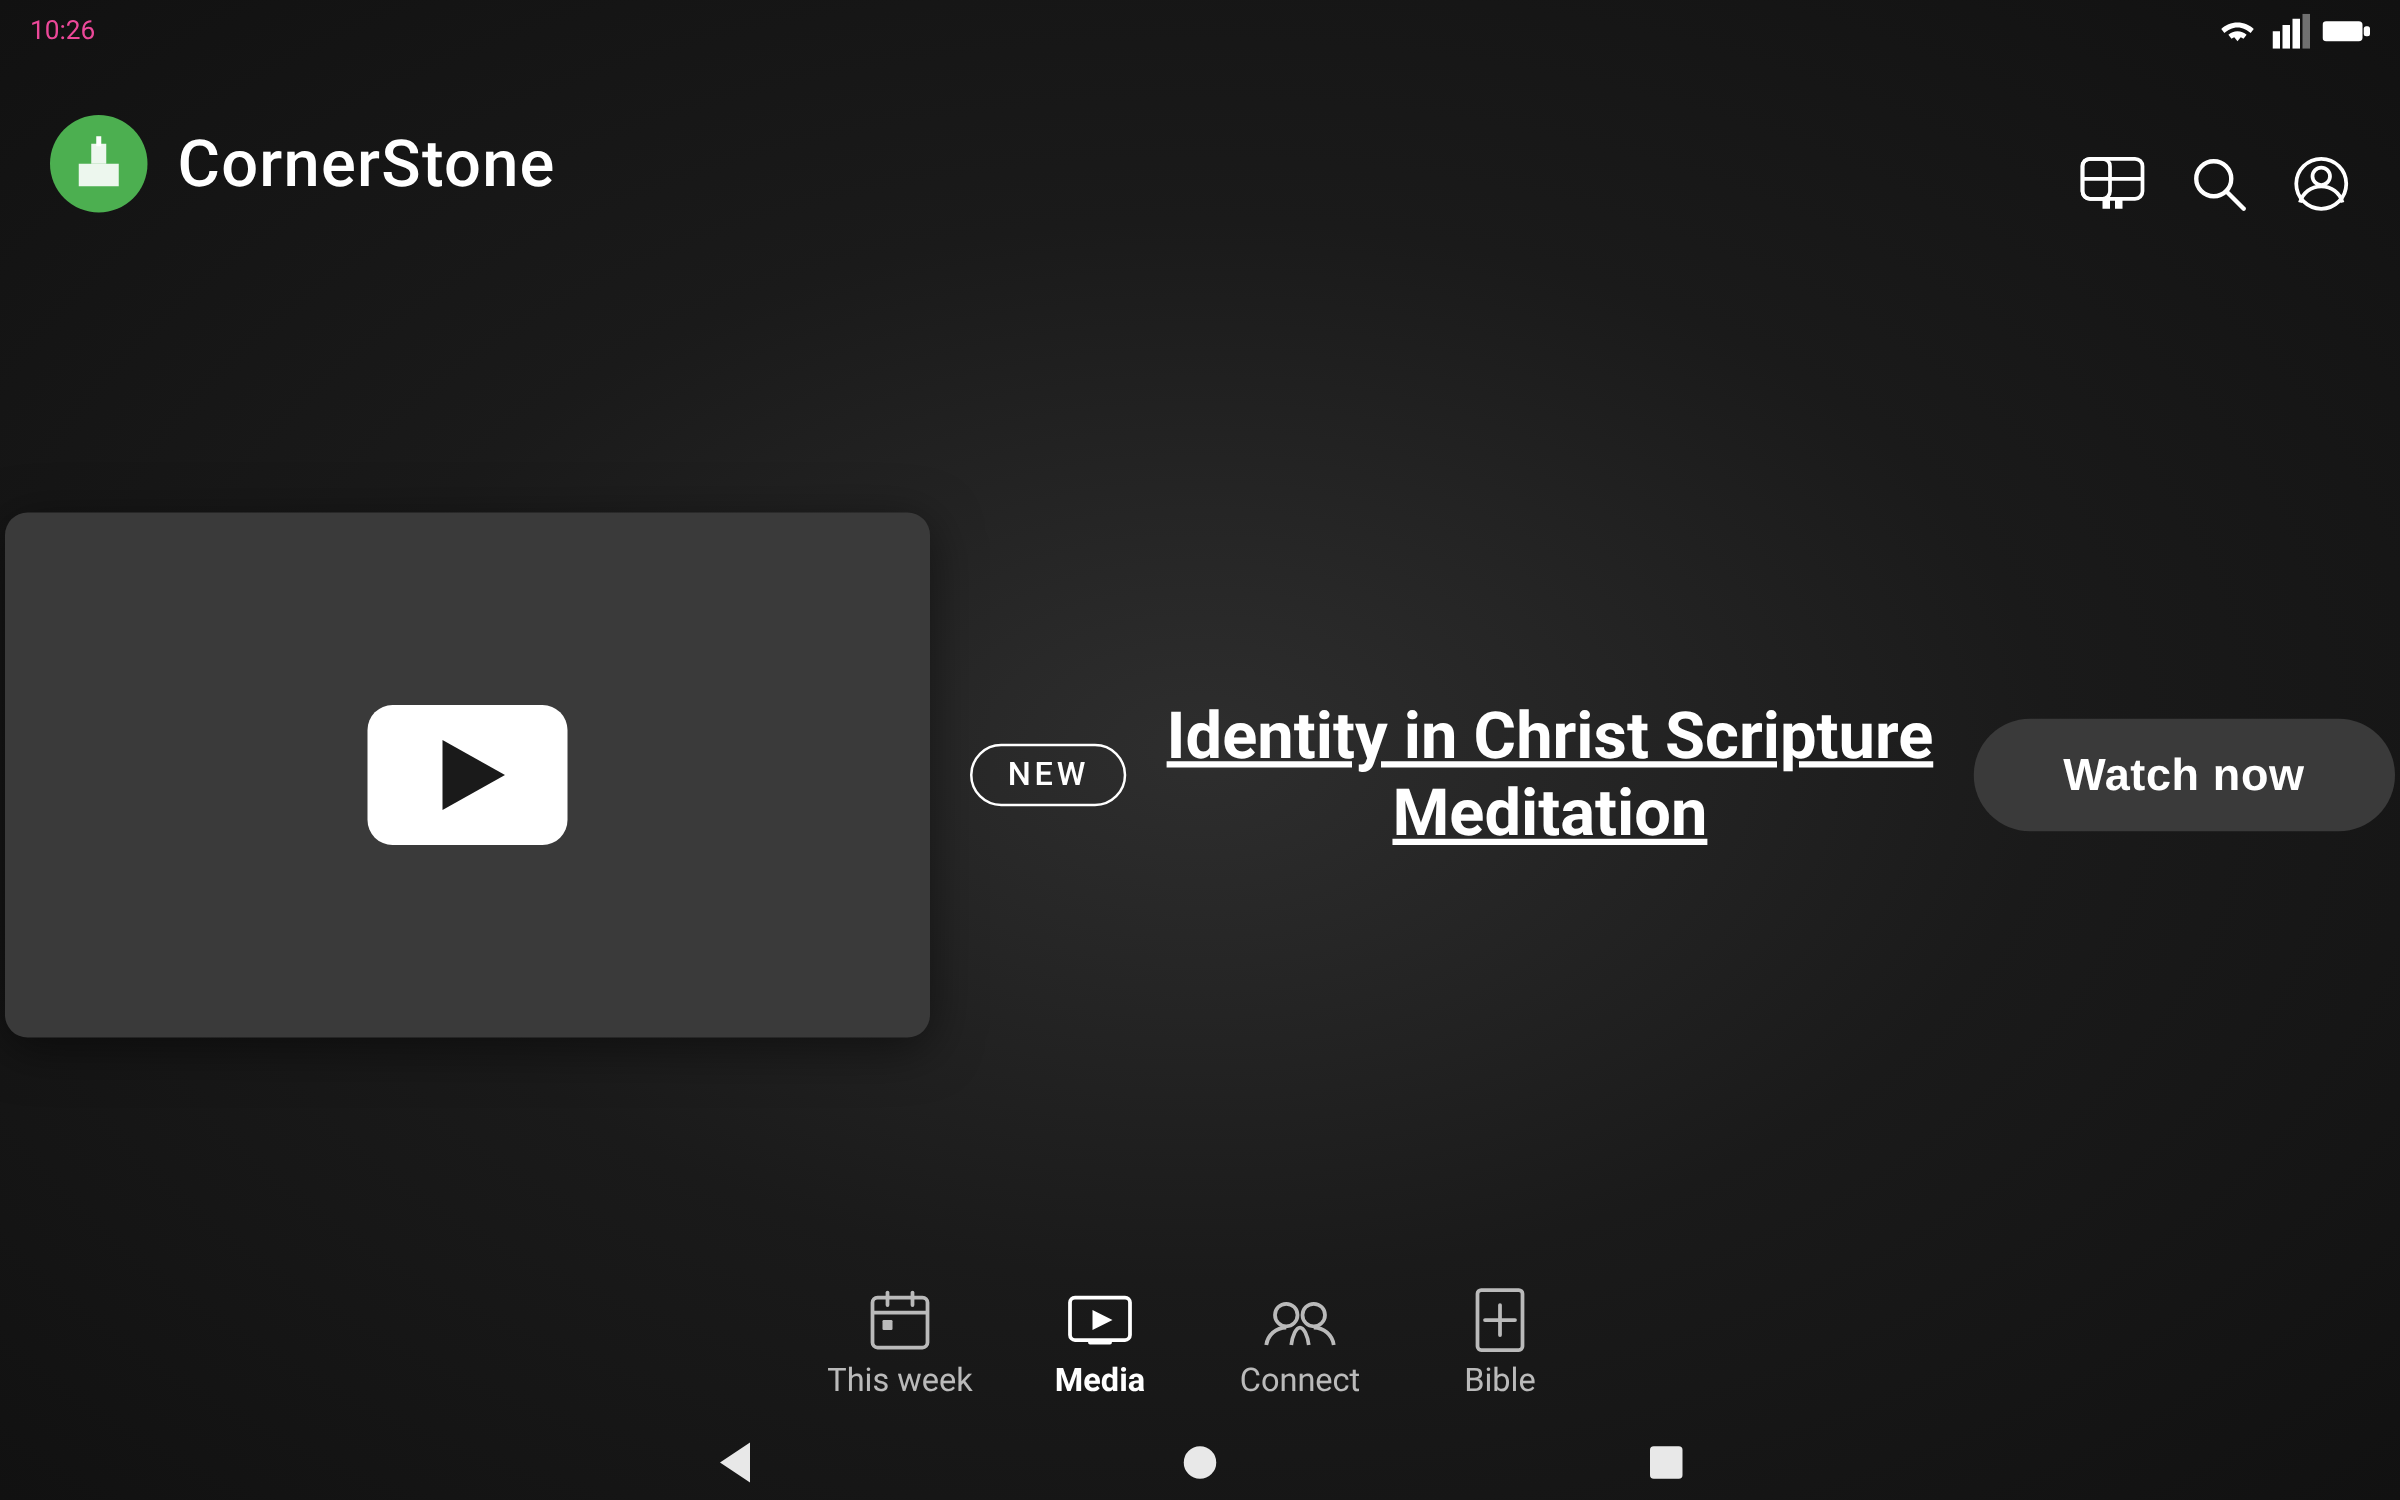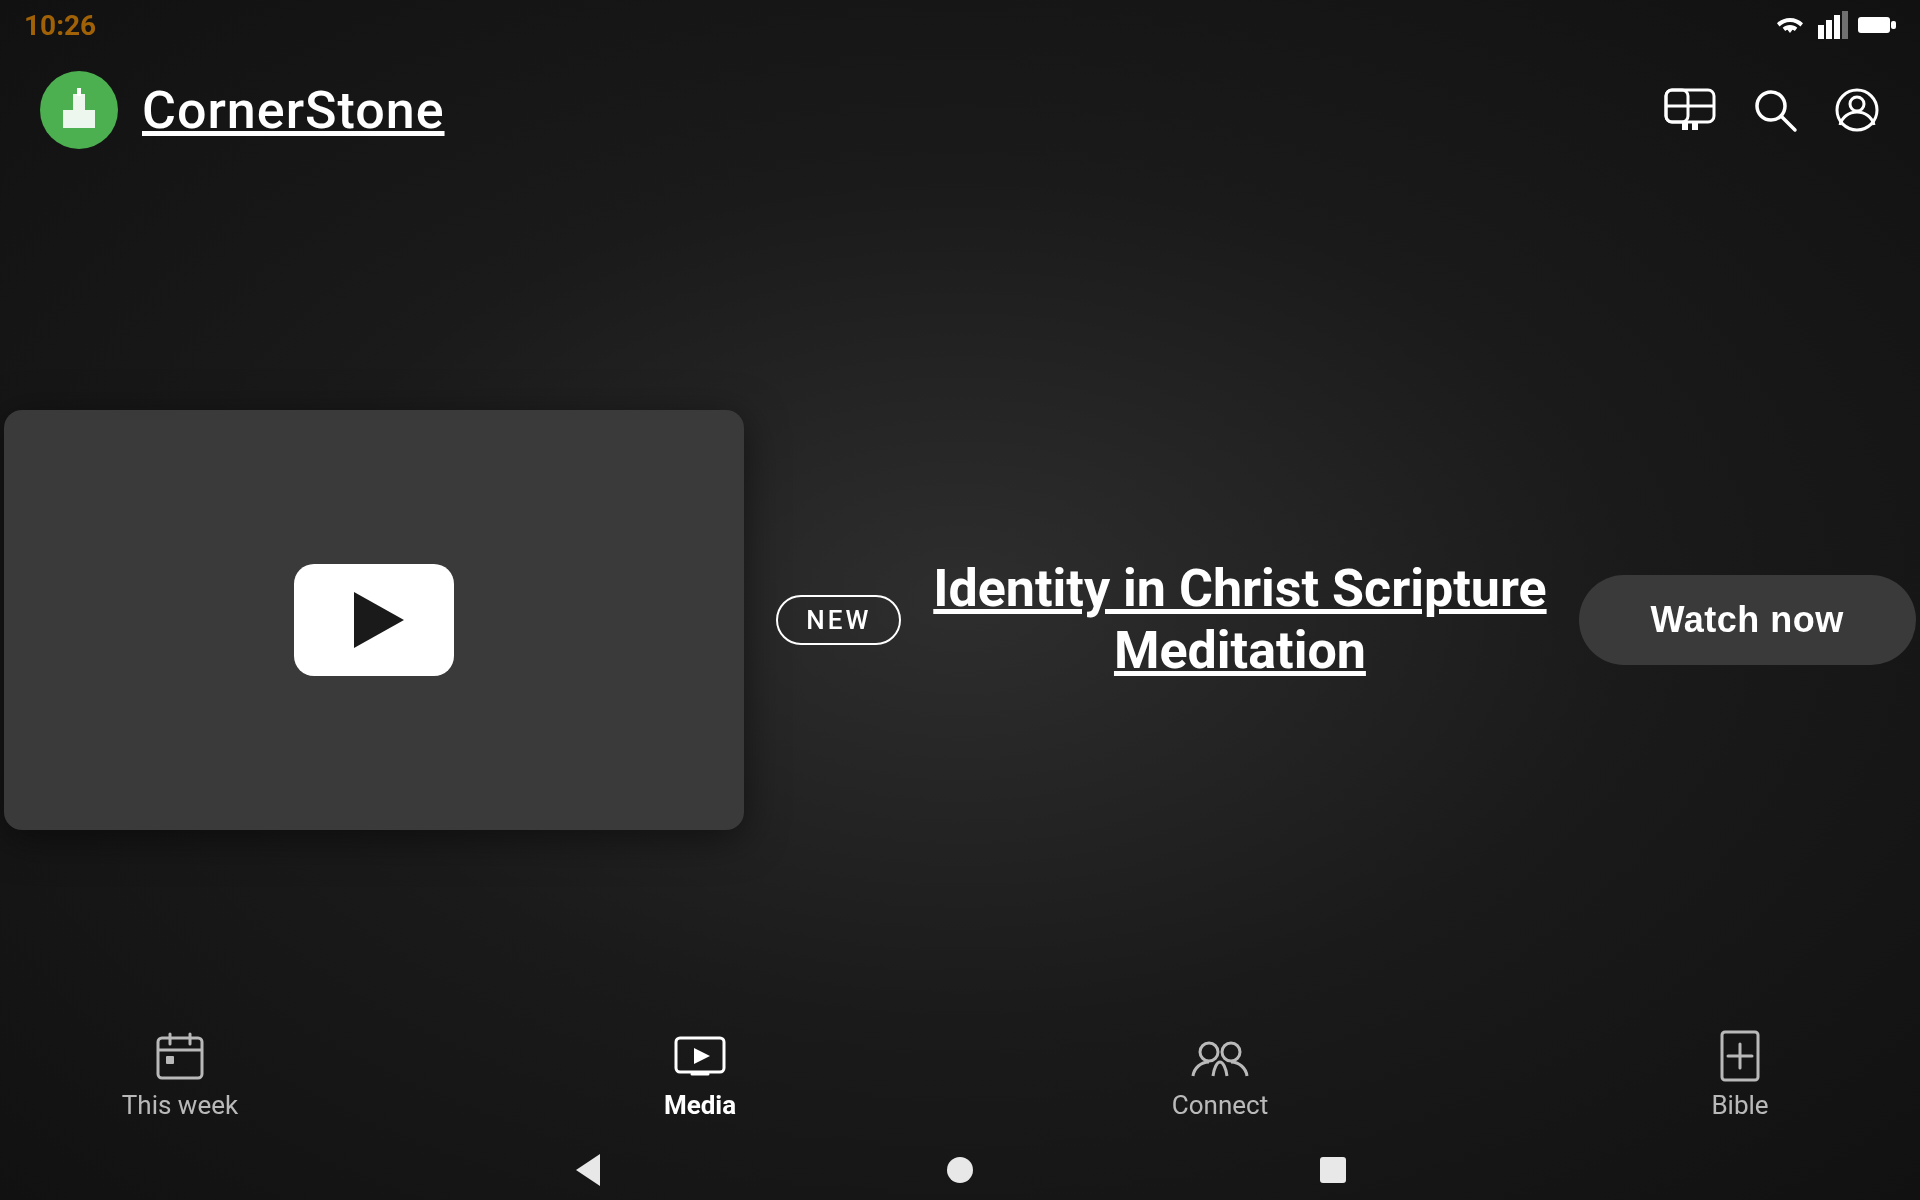--- a/index.html
+++ b/index.html
@@ -31,44 +31,43 @@
       right: 0;
       height: 50px;
       display: flex;
       align-items: center;
       justify-content: space-between;
       padding: 0 24px;
       z-index: 10;
     }
 
     .status-time {
-      font-size: 28px;
-      font-weight: 700;
-      color: #a16207;
+      font-size: 21px;
+      font-weight: 400;
+      color: #ec4899;
     }
 
     .status-icons {
       display: flex;
       align-items: center;
       gap: 10px;
     }
 
     
     .app-header {
       position: absolute;
       top: 50px;
       left: 0;
       right: 0;
       height: 120px;
       display: flex;
-      align-items: center;
+      align-items: flex-end;
       justify-content: space-between;
       padding: 0 40px;
       z-index: 10;
-      text-decoration: underline;
     }
 
     .app-logo-area {
       display: flex;
       align-items: center;
       gap: 24px;
     }
 
     .app-logo-circle {
       width: 78px;
@@ -186,21 +185,21 @@
 
     
     .bottom-nav {
       position: absolute;
       bottom: 60px;
       left: 0;
       right: 0;
       height: 130px;
       display: flex;
       align-items: center;
-      justify-content: space-between;
+      justify-content: center;
       padding: 0 100px;
       z-index: 10;
     }
 
     .nav-item {
       display: flex;
       flex-direction: column;
       align-items: center;
       gap: 8px;
       cursor: pointer;

